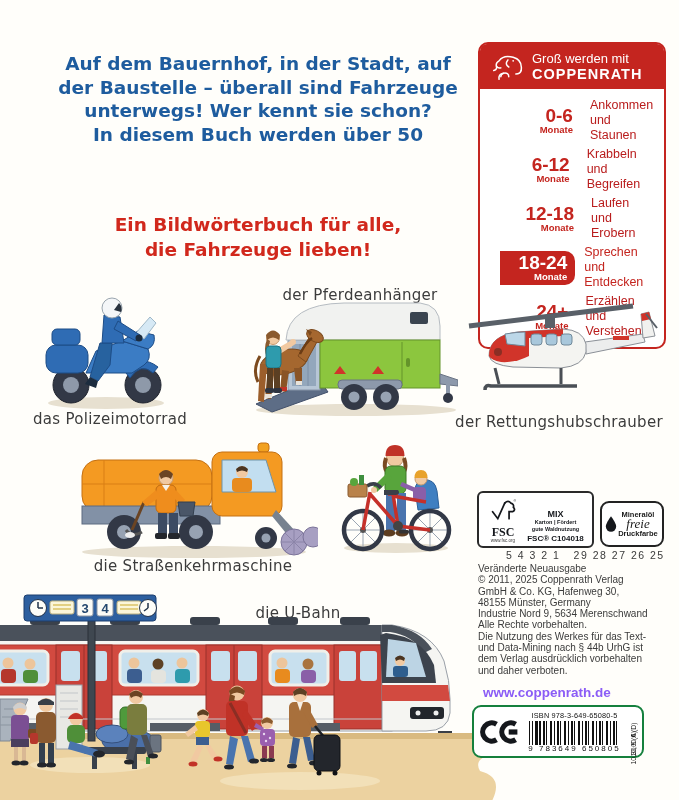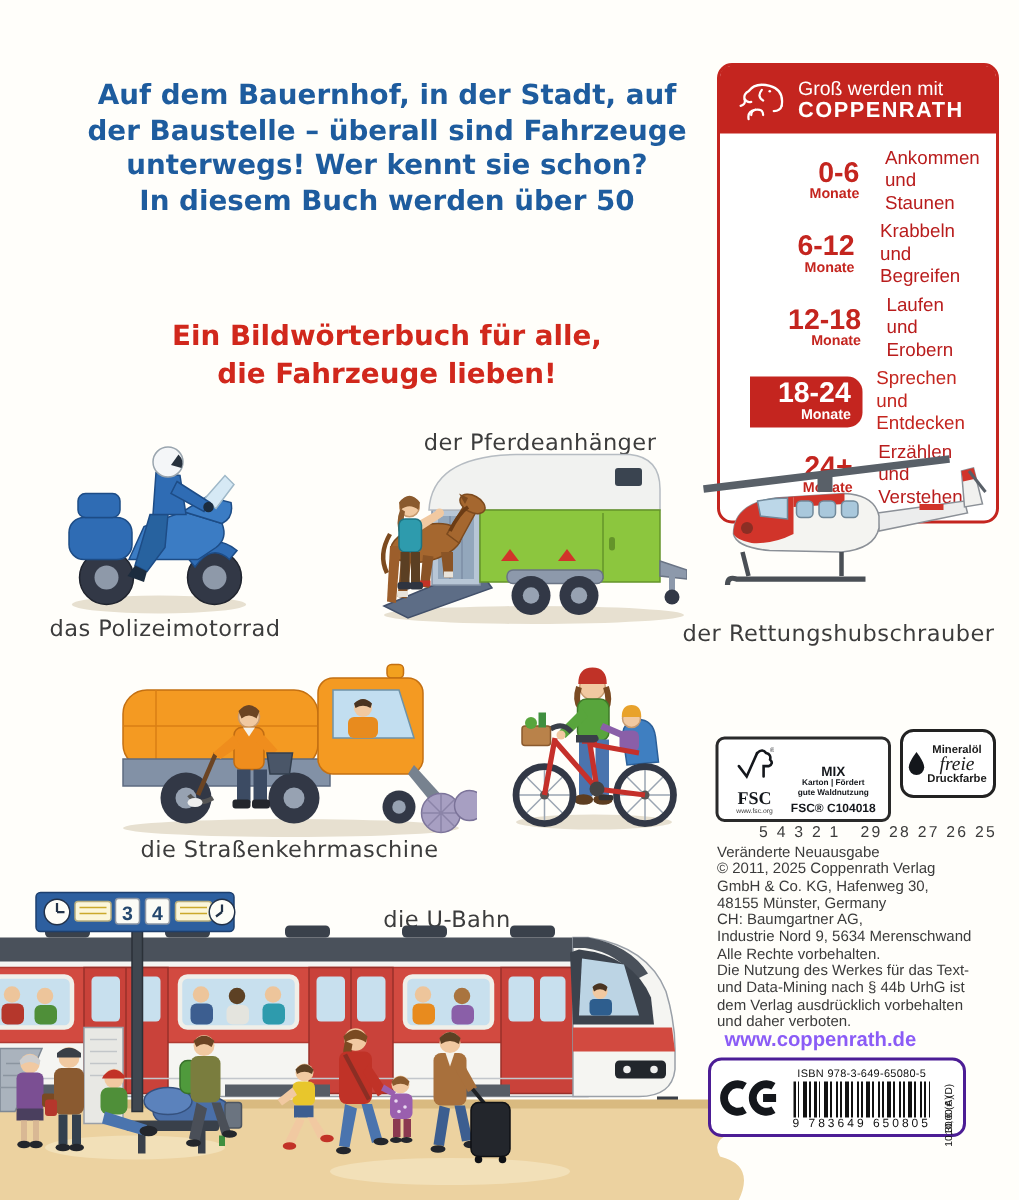--- a/index.html
+++ b/index.html
@@ -41,33 +41,33 @@
   .fsc-box{position:absolute;left:477px;top:491px;width:117px;height:57px;border:2px solid #2a2a2a;
            border-radius:6px;box-sizing:border-box;display:flex;align-items:center;padding:3px 4px;
            font-family:"Liberation Sans",sans-serif;background:#fff;}
   .fsc-left{width:40px;text-align:center;}
   .fsc-word{font-family:"Liberation Serif",serif;font-weight:bold;font-size:12px;line-height:11px;color:#14171c;}
   .fsc-url{font-size:4.5px;color:#3a3a3a;}
   .fsc-right{flex:1;text-align:center;color:#14171c;margin-top:13px;}
   .fsc-mix{font-size:9px;font-weight:bold;line-height:10px;}
   .fsc-small{font-size:5.5px;line-height:6.5px;font-weight:bold;}
   .fsc-code{font-size:8px;font-weight:bold;margin-top:2px;}
-  .ink-stamp{position:absolute;left:600px;top:486px;width:64px;height:46px;border:2px solid #222;
+  .ink-stamp{position:absolute;left:600px;top:501px;width:64px;height:46px;border:2px solid #222;
              border-radius:9px;box-sizing:border-box;display:flex;align-items:center;padding:2px 3px;
              background:#fff;color:#1a1a1a;}
   .ink-text{text-align:center;flex:1;line-height:1;}
   .ink-l1,.ink-l3{font-size:7.5px;font-weight:bold;font-family:"Liberation Sans",sans-serif;}
   .ink-l2{font-size:13px;font-style:italic;font-family:"Liberation Serif",serif;line-height:12px;}
   .print-run{position:absolute;left:506px;top:549px;font-family:Liberation Sans, sans-serif;
              font-size:10.5px;color:#3b3b3b;white-space:pre;letter-spacing:1.5px;}
   .imprint{position:absolute;left:478px;top:563px;width:196px;font-family:"Liberation Sans",sans-serif;
            font-size:10px;line-height:11.3px;color:#3b3b3b;}
   .website{position:absolute;left:483px;top:685px;font-family:"Liberation Sans",sans-serif;
            font-size:13.5px;font-weight:bold;color:#8b5cf6;}
-  .barcode-box{position:absolute;left:472px;top:705px;width:172px;height:53px;border:2px solid #4c1d95;
+  .barcode-box{position:absolute;left:472px;top:705px;width:172px;height:53px;border:2px solid #15803d;
                border-radius:9px;box-sizing:border-box;background:#fff;display:flex;align-items:center;
                padding:2px 2px 2px 6px;font-family:"Liberation Sans",sans-serif;}
   .ce{flex:0 0 auto;margin-right:5px;}
   .bc-mid{flex:1;text-align:center;}
   .bc-isbn{font-size:7.3px;color:#111;letter-spacing:.2px;}
   .bc-bars{height:24px;margin:1px 4px 0 4px;background:
      repeating-linear-gradient(90deg,#111 0 1.5px,#fff 1.5px 3px,#111 3px 4px,#fff 4px 6.5px,
        #111 6.5px 9px,#fff 9px 10.5px,#111 10.5px 11.5px,#fff 11.5px 14px);}
   .bc-num{font-size:8px;color:#111;letter-spacing:2px;line-height:8px;}
   .bc-price{flex:0 0 16px;height:46px;position:relative;}
@@ -565,21 +565,20 @@
       <div class="ink-l3">Druckfarbe</div>
     </div>
   </div>
 
   <div class="print-run">5 4 3 2 1   29 28 27 26 25</div>
   <div class="imprint">
     <div>Veränderte Neuausgabe</div>
     <div>© 2011, 2025 Coppenrath Verlag</div>
     <div>GmbH &amp; Co. KG, Hafenweg 30,</div>
     <div>48155 Münster, Germany</div>
-    <div>CH: Baumgartner AG,</div>
     <div>Industrie Nord 9, 5634 Merenschwand</div>
     <div>Alle Rechte vorbehalten.</div>
     <div>Die Nutzung des Werkes für das Text-</div>
     <div>und Data-Mining nach § 44b UrhG ist</div>
     <div>dem Verlag ausdrücklich vorbehalten</div>
     <div>und daher verboten.</div>
   </div>
   <div class="website">www.coppenrath.de</div>
 
   <div class="barcode-box">

